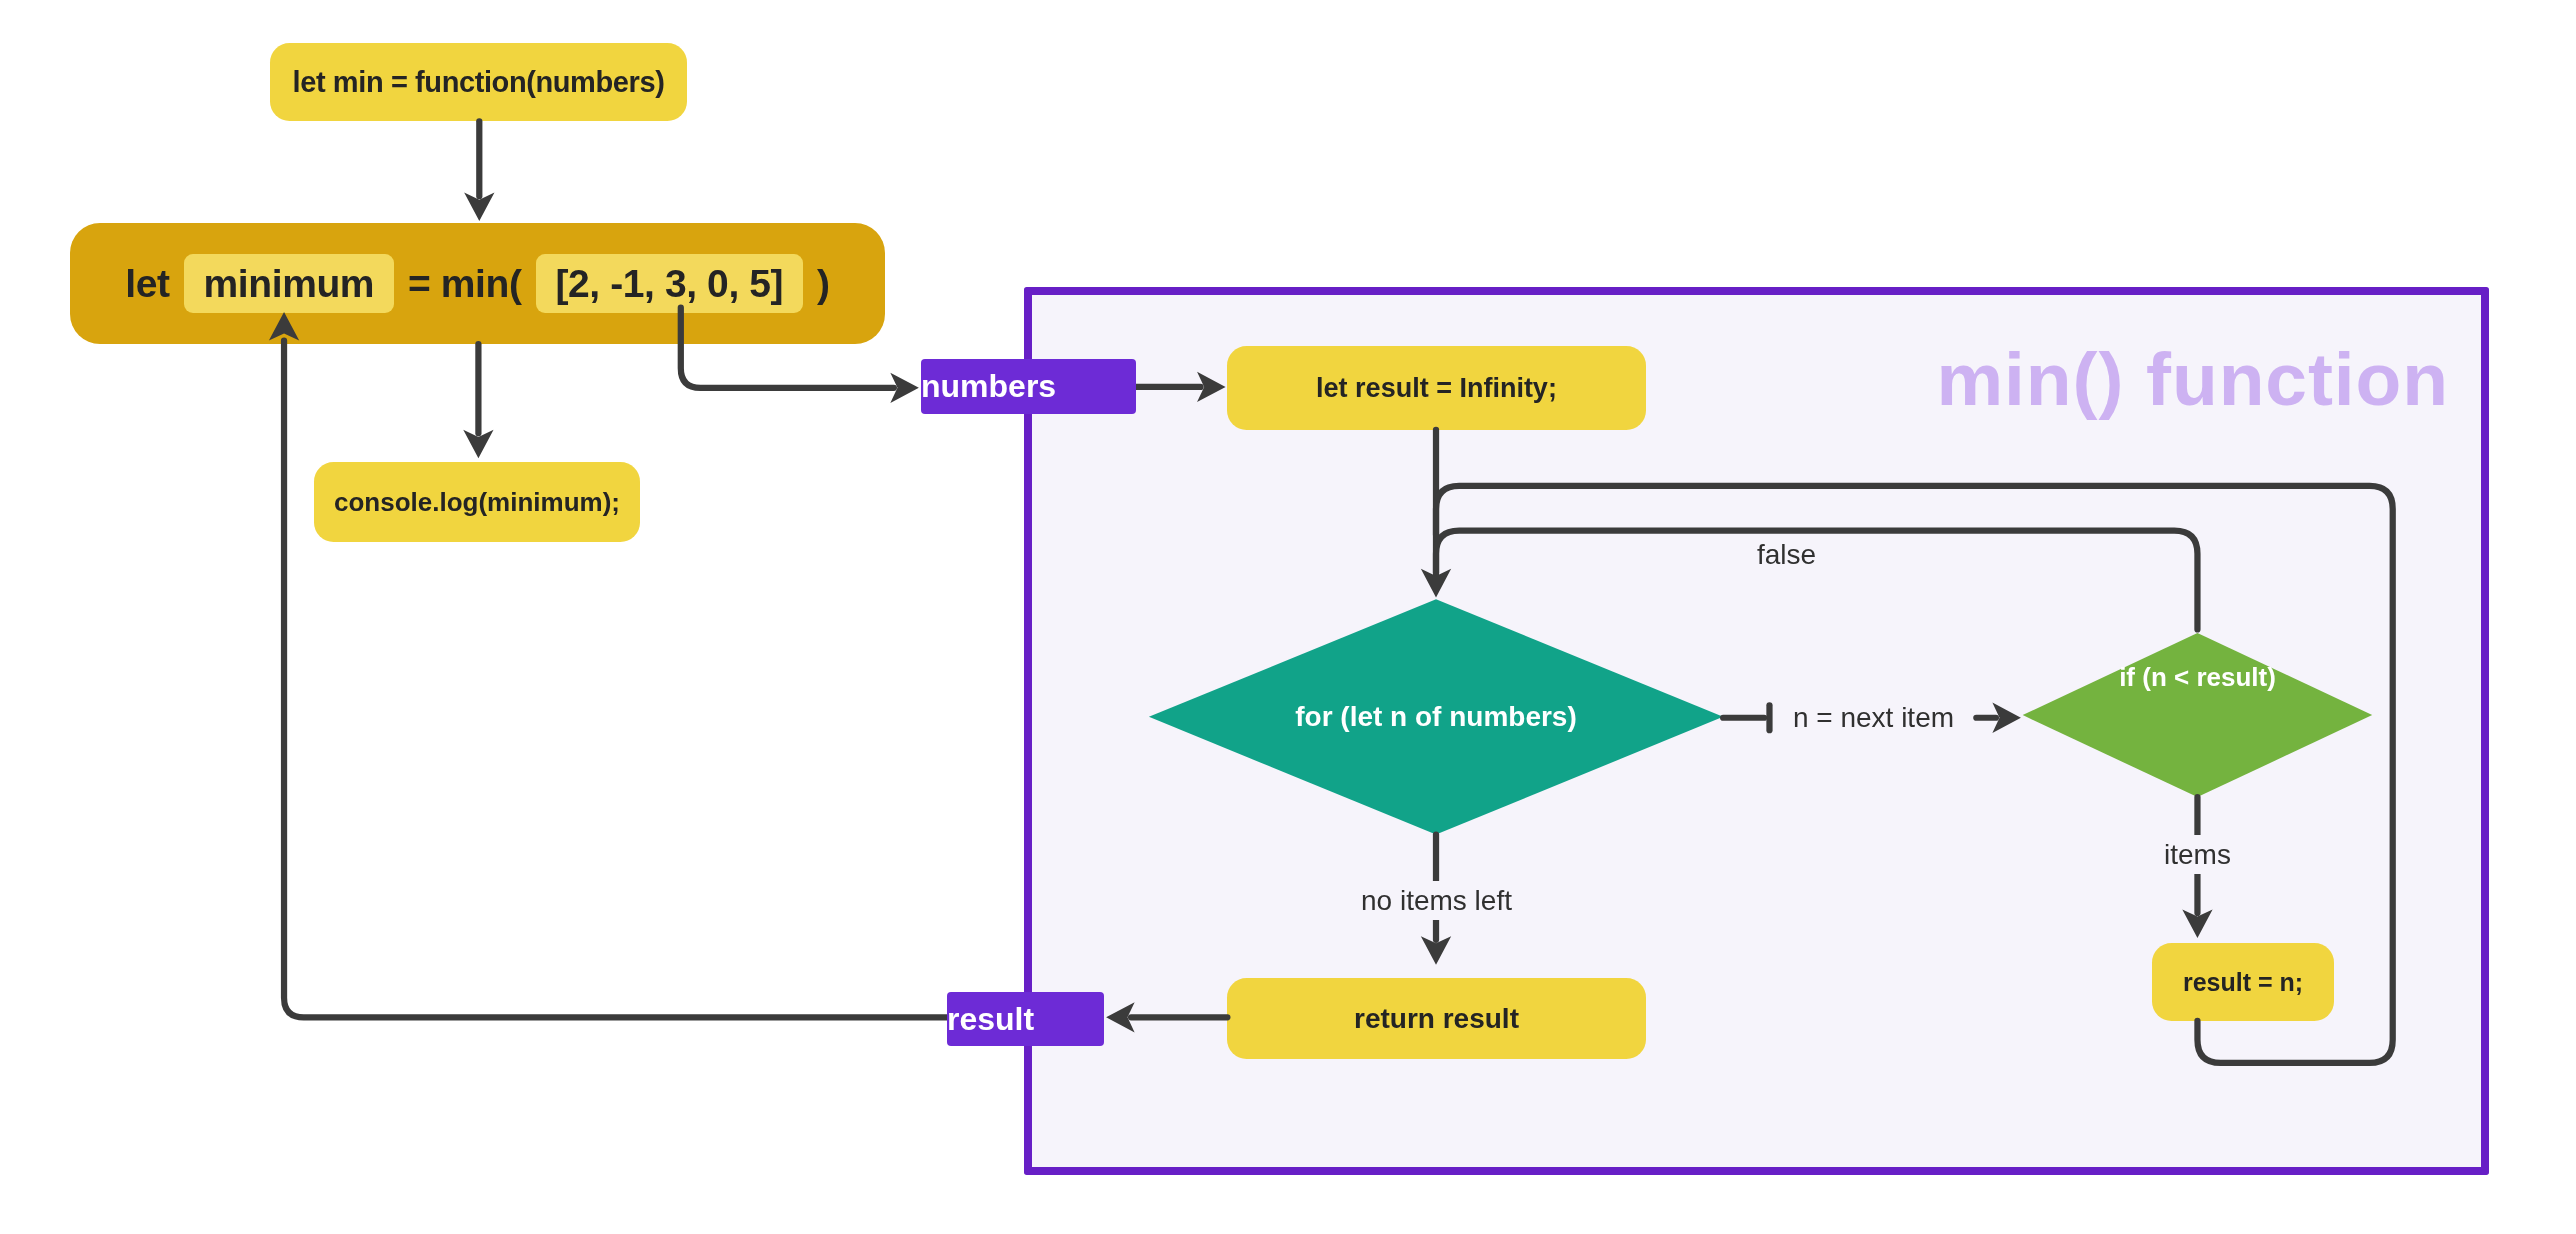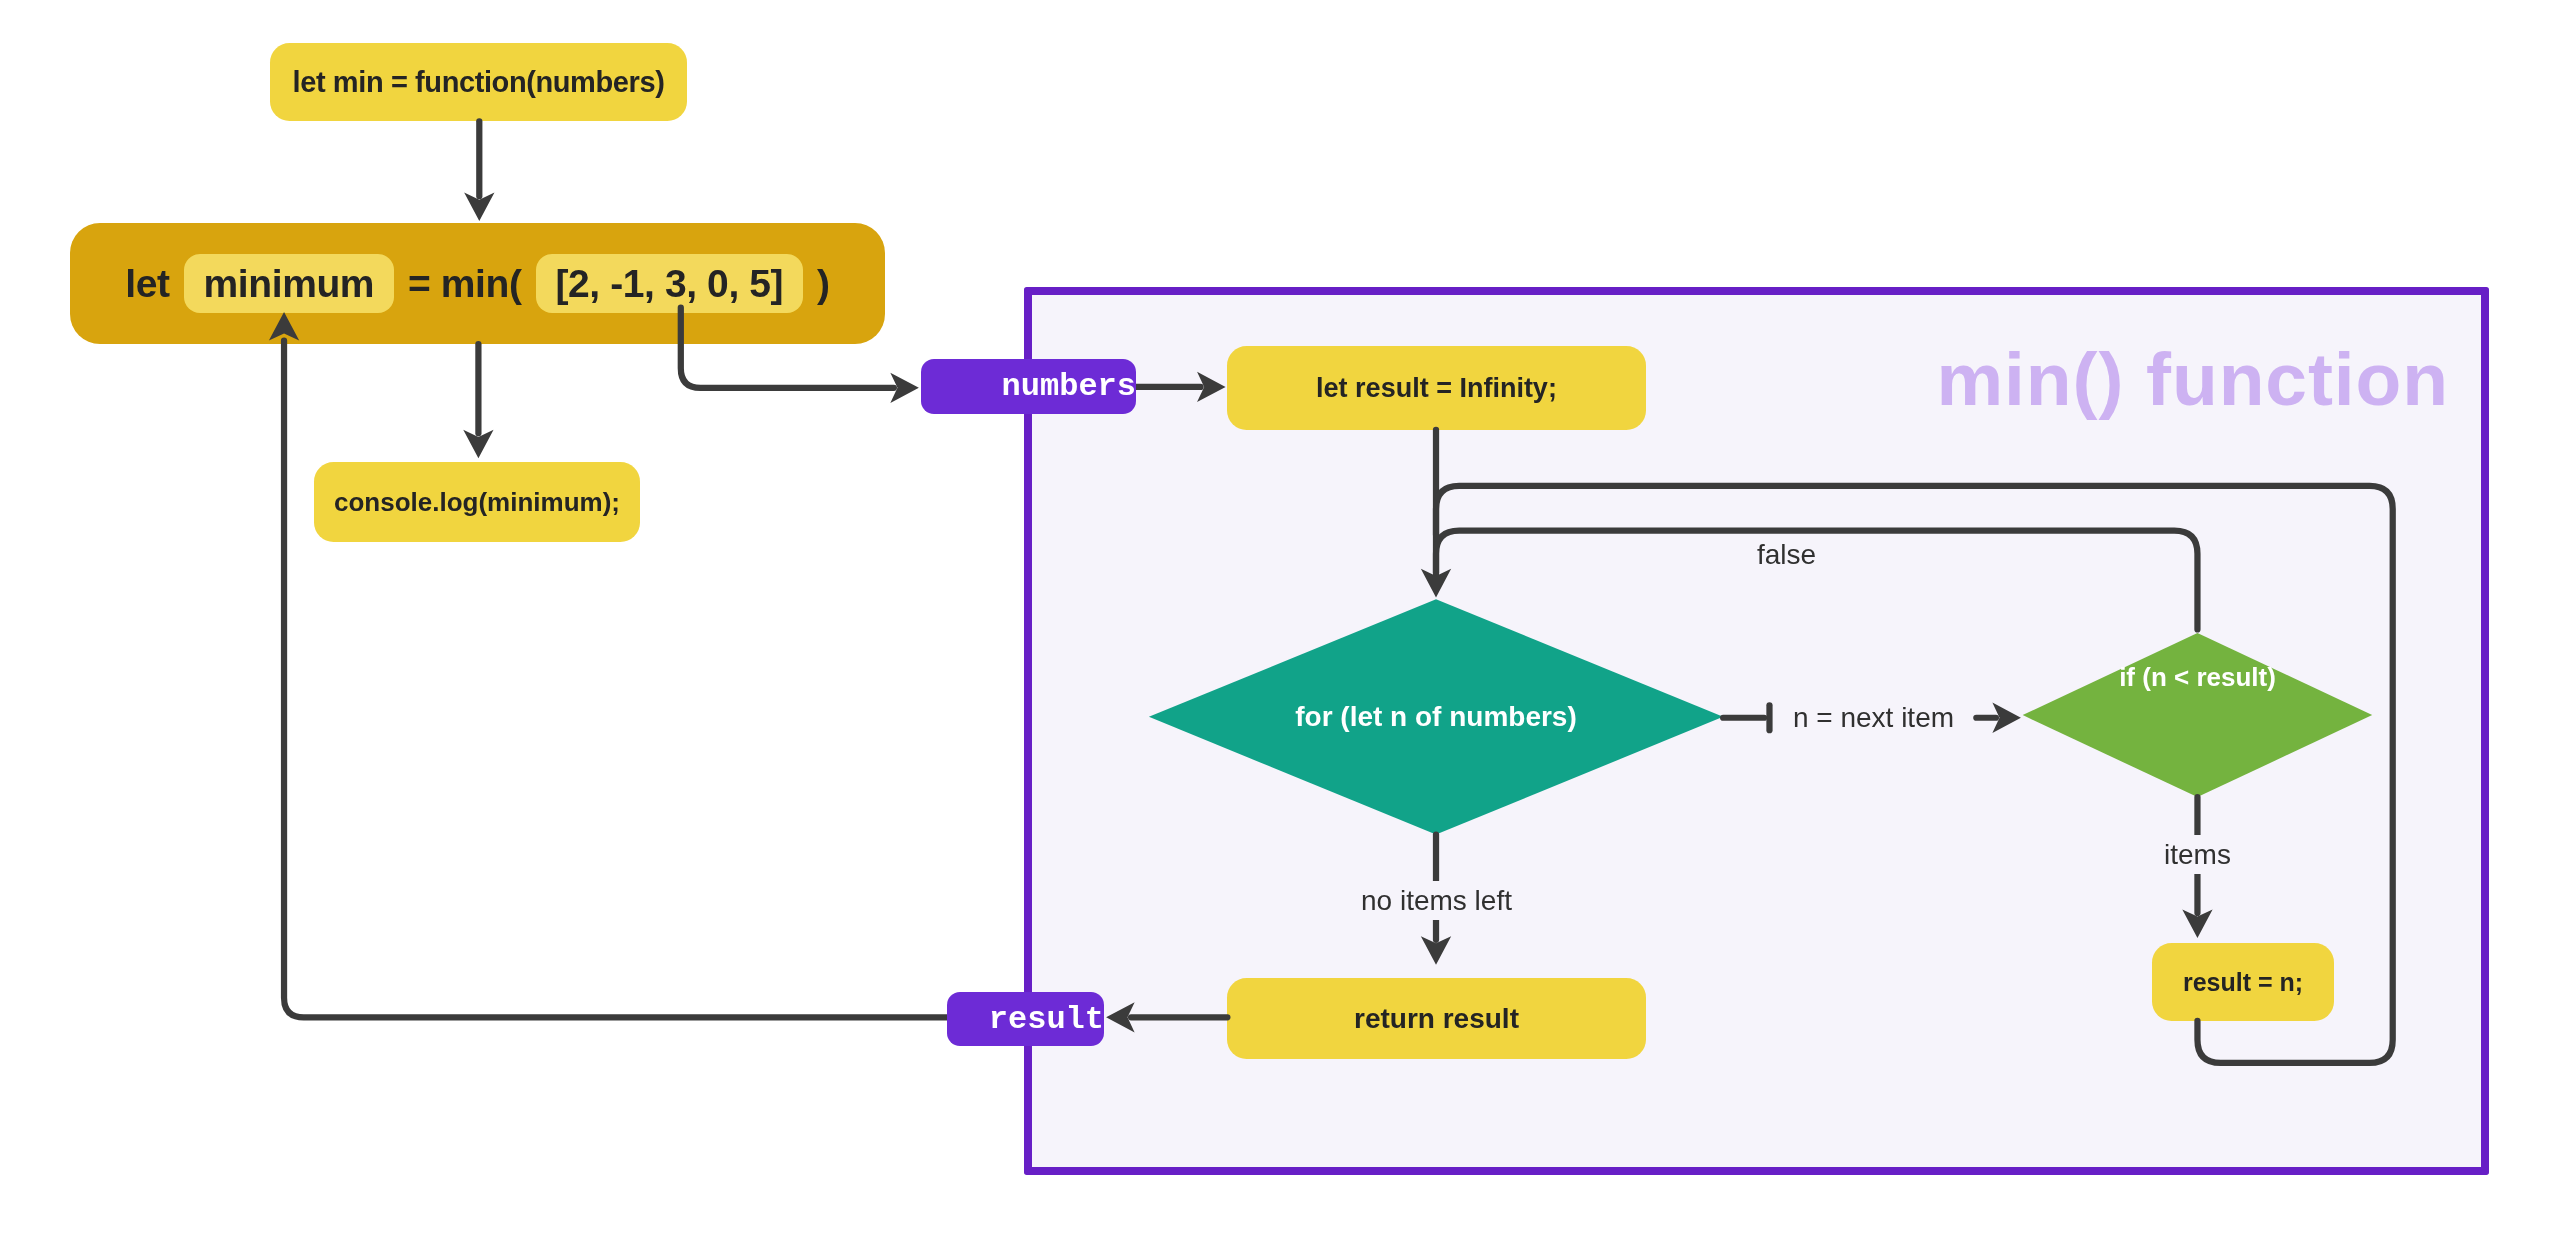--- a/index.html
+++ b/index.html
@@ -14,27 +14,27 @@
   .panel{position:absolute;left:1024px;top:287px;width:1465px;height:888px;
     background:var(--panel-bg);border:8px solid var(--border-purple);border-radius:2.7px;z-index:1;}
   .panel-title{position:absolute;left:1869px;top:336px;width:580px;text-align:right;
     font-size:75px;font-weight:bold;color:var(--title-lavender);letter-spacing:0.9px;z-index:2;}
   .node{position:absolute;display:flex;align-items:center;justify-content:center;
     color:var(--text-dark);font-weight:bold;z-index:2;text-align:center;}
   .node.yellow{background:var(--yellow);border-radius:19.6px;}
   .fn-box{left:270px;top:43px;width:417px;height:78px;font-size:29px;letter-spacing:-0.4px;border-radius:18px;}
   .call-box{left:70px;top:223px;width:815px;height:121px;background:var(--gold);
     border-radius:30px;font-size:39px;gap:14.3px;letter-spacing:-0.4px;}
-  .pill{background:var(--pill-yellow);border-radius:16px;padding:7.1px 19.6px;display:inline-block;}
+  .pill{background:var(--pill-yellow);border-radius:9px;padding:7.1px 19.6px;display:inline-block;}
   .log-box{left:314px;top:462px;width:326px;height:80px;font-size:26px;}
   .infinity-box{left:1227px;top:346px;width:419px;height:84px;font-size:27px;}
   .return-box{left:1227px;top:978px;width:419px;height:81px;font-size:28px;}
   .resultn-box{left:2107px;top:943px;width:182px;height:78px;font-size:25px;border-radius:16px;margin-left:45px;}
-  .badge{position:absolute;display:flex;align-items:center;justify-content:flex-end;
-    background:var(--purple);color:var(--text-light);font-weight:bold;border-radius:13px;z-index:4;font-family:Liberation Mono, monospace;}
+  .badge{position:absolute;display:flex;align-items:center;justify-content:flex-start;
+    background:var(--purple);color:var(--text-light);font-weight:bold;border-radius:4px;z-index:4;}
   .numbers-badge{left:921px;top:359px;width:215px;height:55px;font-size:32px;}
   .result-badge{left:947px;top:992px;width:157px;height:54px;font-size:32px;}
   .edges{position:absolute;left:0;top:0;width:2576px;height:1234px;z-index:3;pointer-events:none;}
   .edge{stroke:var(--line);stroke-width:7;fill:none;stroke-linecap:round;}
   .arrowhead{fill:var(--line);stroke:none;}
   .d-teal{fill:var(--teal);}
   .d-green{fill:var(--green);}
   .diamond-label{position:absolute;color:var(--text-light);font-weight:bold;text-align:center;z-index:4;}
   .for-label{left:1231px;top:701px;width:410px;font-size:28px;}
   .if-label{left:2055px;top:662px;width:285px;font-size:26px;}

